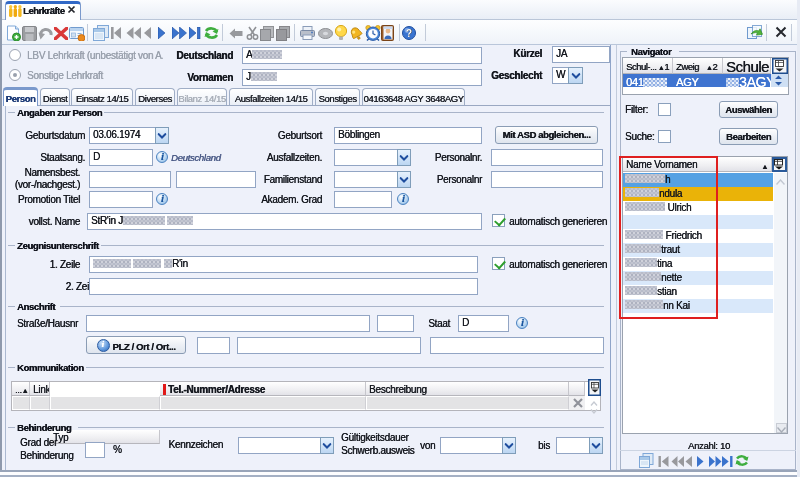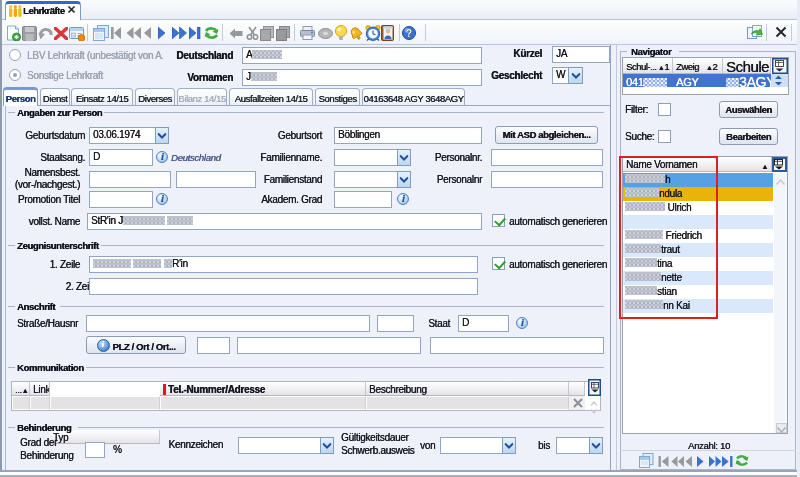--- a/index.html
+++ b/index.html
@@ -254,21 +254,21 @@
         <span class="tx">Böblingen</span>
       </div>
     <div class="btn" style="left:495px;top:126px;width:103px;height:18px;padding-top:2px;">Mit ASD abgleichen...</div>
 
     <div class="rlbl" style="left:0px;top:152px;width:85px;">Staatsang.</div>
     <div class="fld" style="left:89px;top:149px;width:64px;height:17px;">
         <span class="tx">D</span>
       </div>
     <div class="infoi" style="left:156px;top:151px;"></div>
     <div class="lbl" style="left:171px;top:152px;font-style:italic;color:#4a5a86;font-size:9.5px;">Deutschland</div>
-    <div class="rlbl" style="left:240px;top:152px;width:82px;">Familienname.</div>
+    <div class="rlbl" style="left:240px;top:152px;width:82px;">Ausfallzeiten.</div>
     <div class="fld" style="left:334px;top:149px;width:64px;height:17px;"></div>
     <div class="combtn" style="left:397px;top:149px;width:14px;height:17px;">
         <svg width="9" height="6">
           <path d="M0.5 0.5 L4.5 4.5 L8.5 0.5" fill="none" stroke="#1e4d9e" stroke-width="2"></path>
         </svg>
       </div>
     <div class="rlbl" style="left:400px;top:152px;width:82px;">Personalnr.</div>
     <div class="fld" style="left:491px;top:149px;width:112px;height:17px;"></div>
 
     <div class="rlbl" style="left:0px;top:167px;width:80px;">Namensbest.</div>

